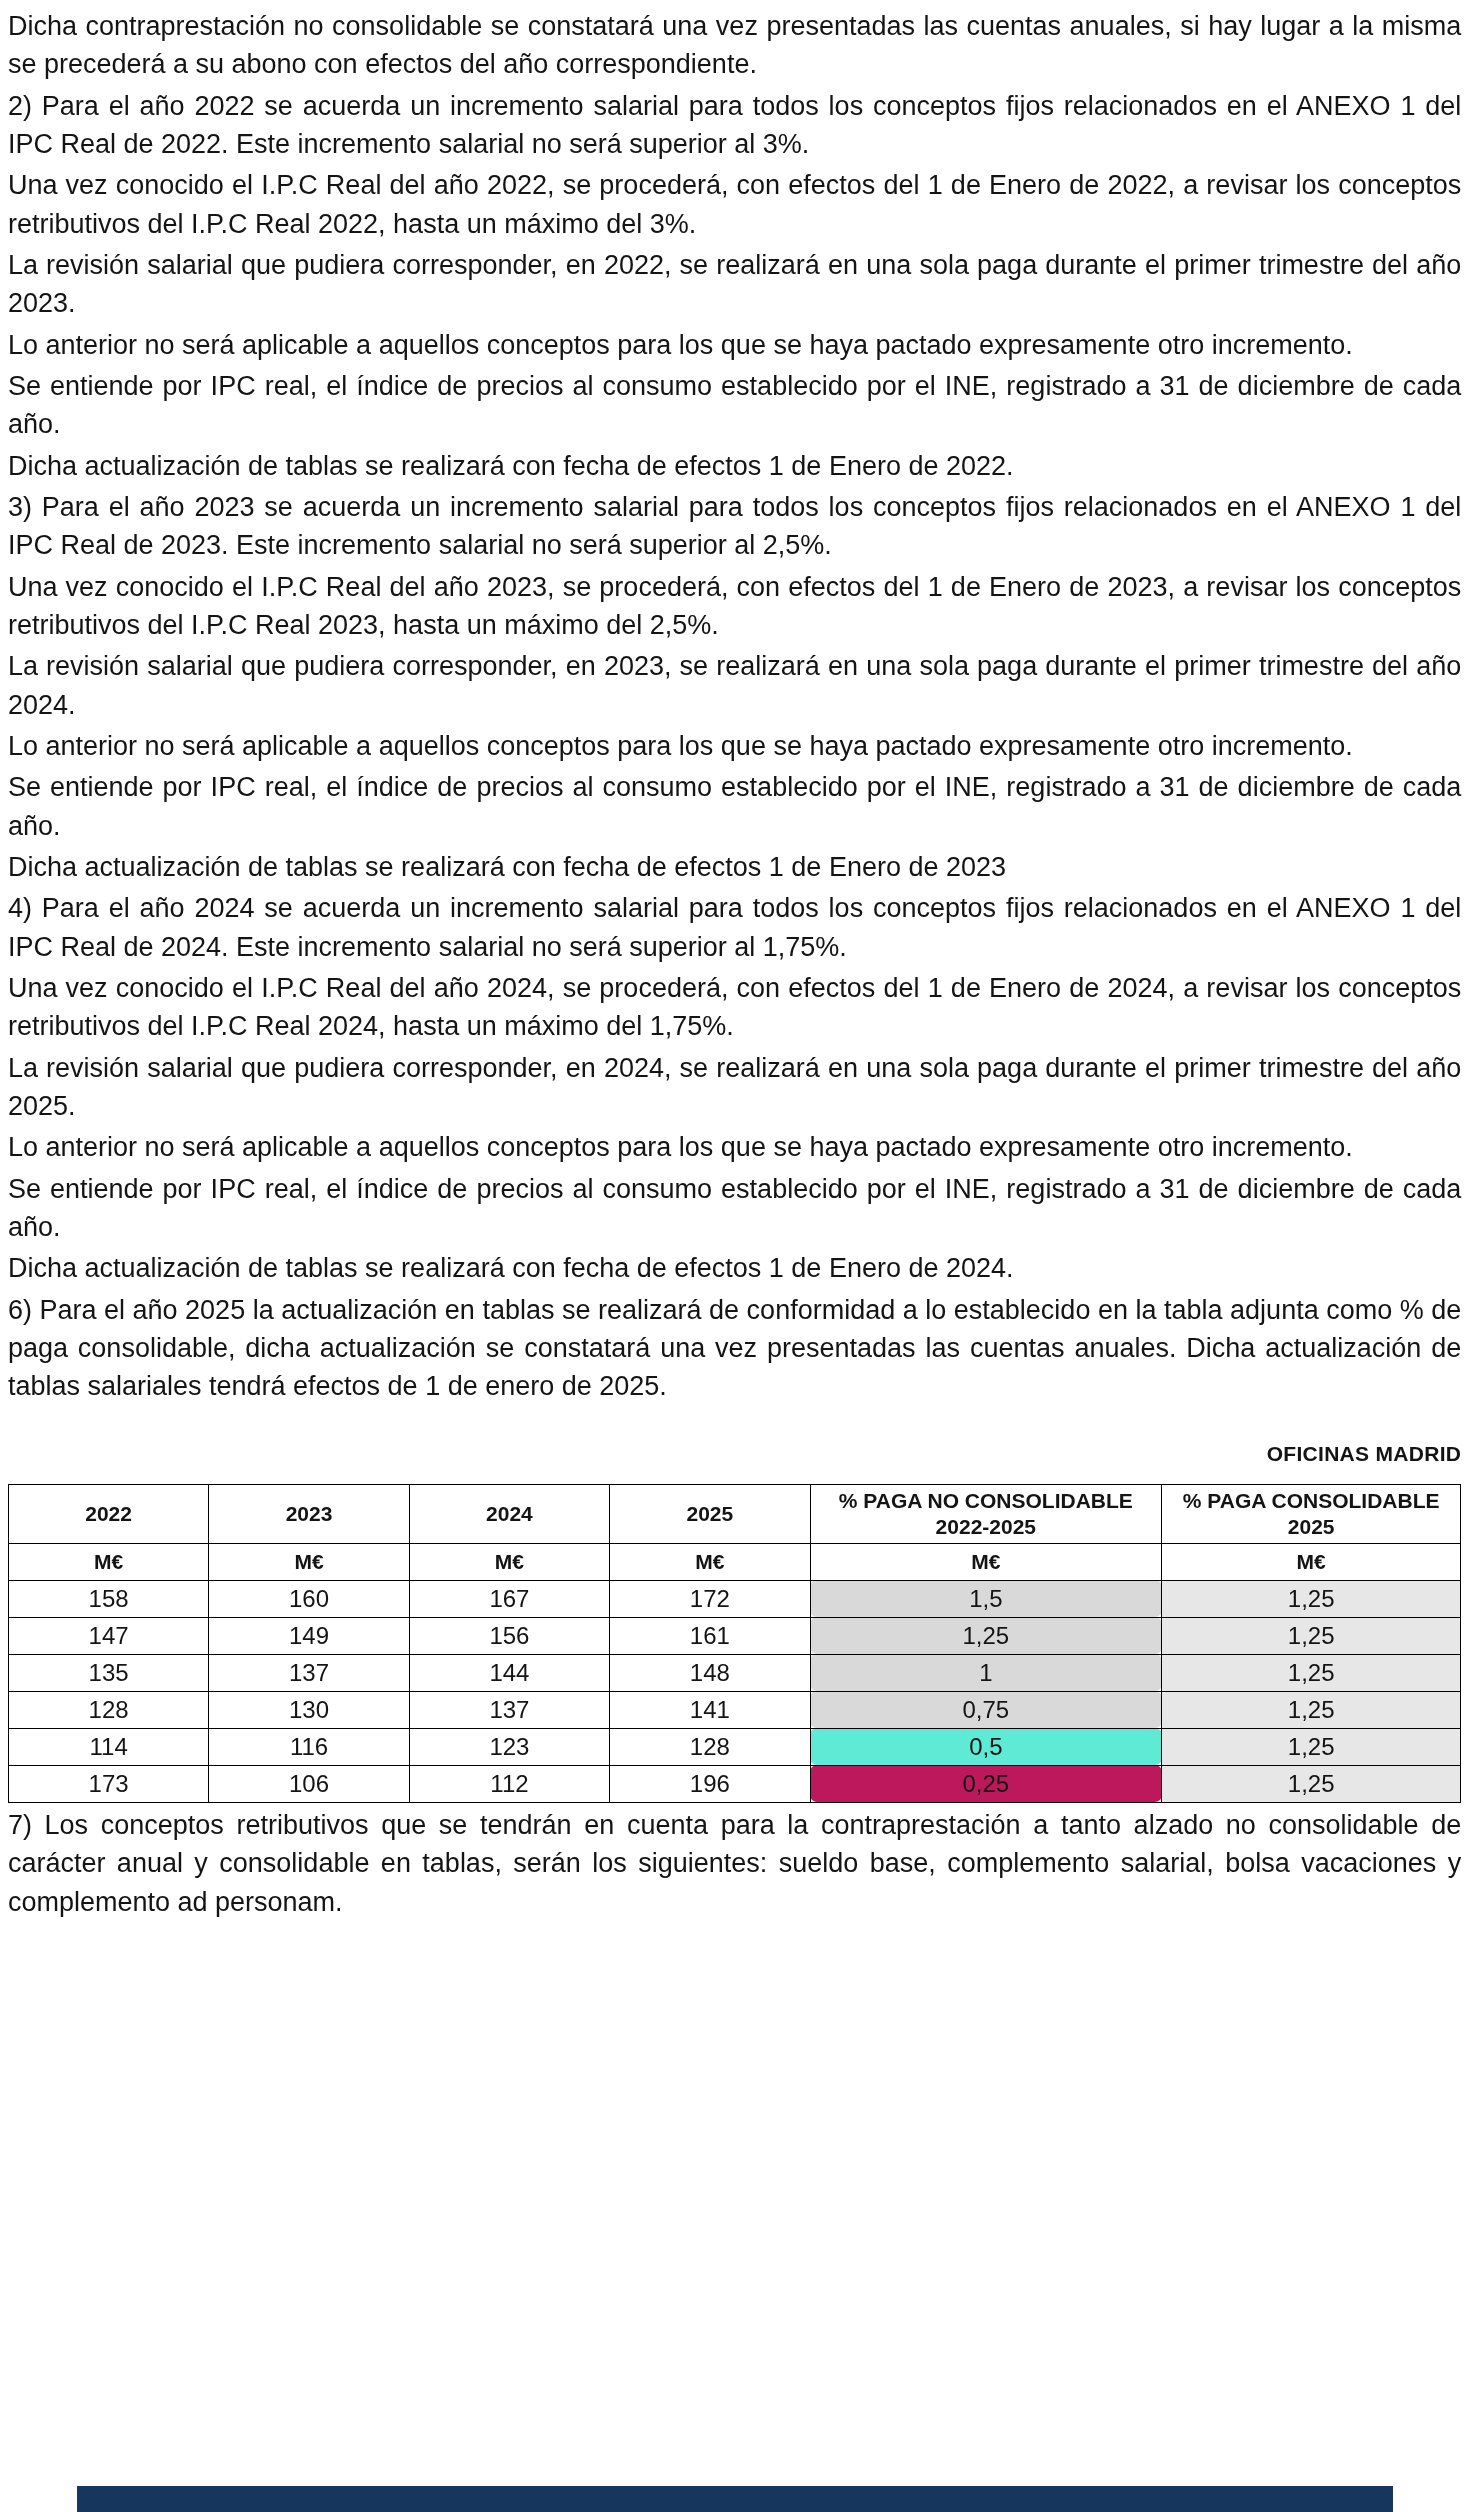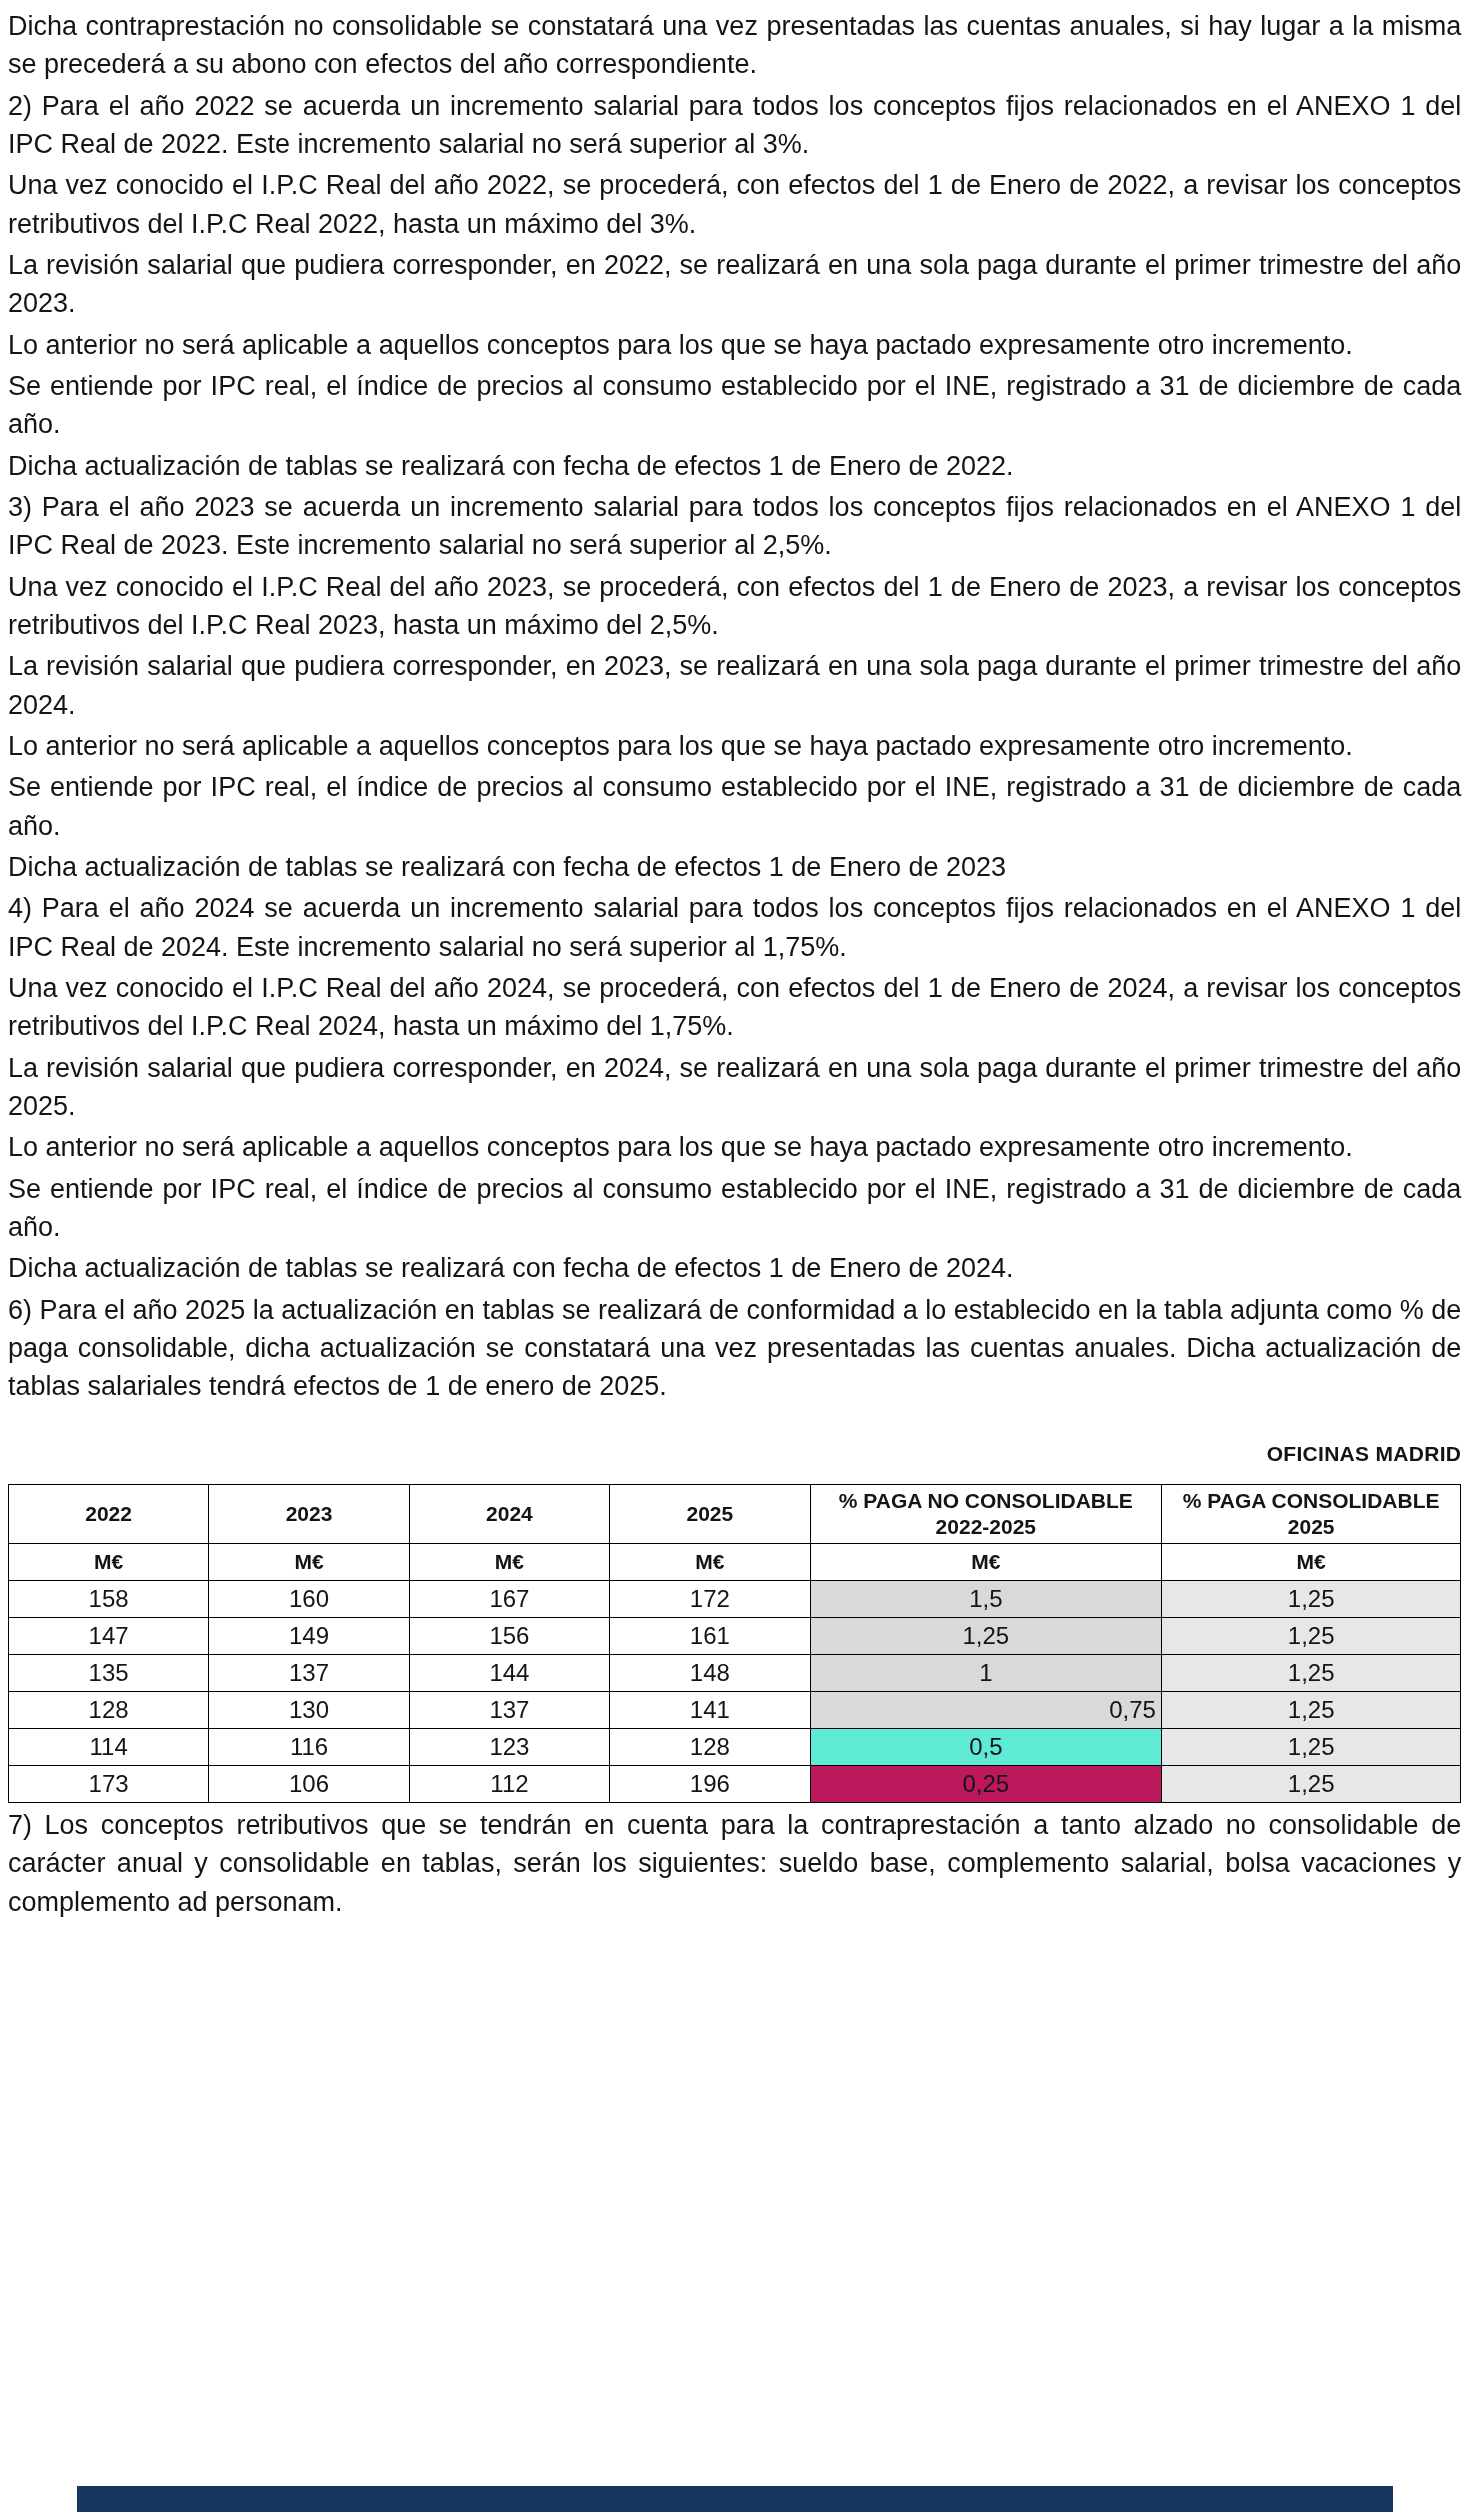--- a/index.html
+++ b/index.html
@@ -47,21 +47,21 @@
   }
   tr.unit th {
     font-size:21px;
     font-weight:bold;
     height:37px;
   }
   tbody td {
     font-size:24px;
     height:37px;
   }
-  .g1 { background:#d9d9d9; }
+  .g1 { background:#d9d9d9;border-radius:7px; }
   .g2 { background:#e7e7e7; }
   .footer-bar {
     position:absolute;
     left:77px; right:77px; bottom:0;
     height:26px;
   }
 </style>
 </head>
 <body>
 
@@ -142,21 +142,21 @@
         <td>144</td>
         <td>148</td>
         <td class="g1" style="background: rgb(217, 217, 217);">1</td>
         <td class="g2" style="background: rgb(231, 231, 231);">1,25</td>
       </tr>
       <tr>
         <td>128</td>
         <td>130</td>
         <td>137</td>
         <td>141</td>
-        <td class="g1" style="background: rgb(217, 217, 217); text-align: right;">0,75</td>
+        <td class="g1" style="background: rgb(217, 217, 217);">0,75</td>
         <td class="g2" style="background: rgb(231, 231, 231);">1,25</td>
       </tr>
       <tr>
         <td>114</td>
         <td>116</td>
         <td>123</td>
         <td>128</td>
         <td class="g1" style="background: #5eead4;">0,5</td>
         <td class="g2" style="background: rgb(231, 231, 231);">1,25</td>
       </tr>

